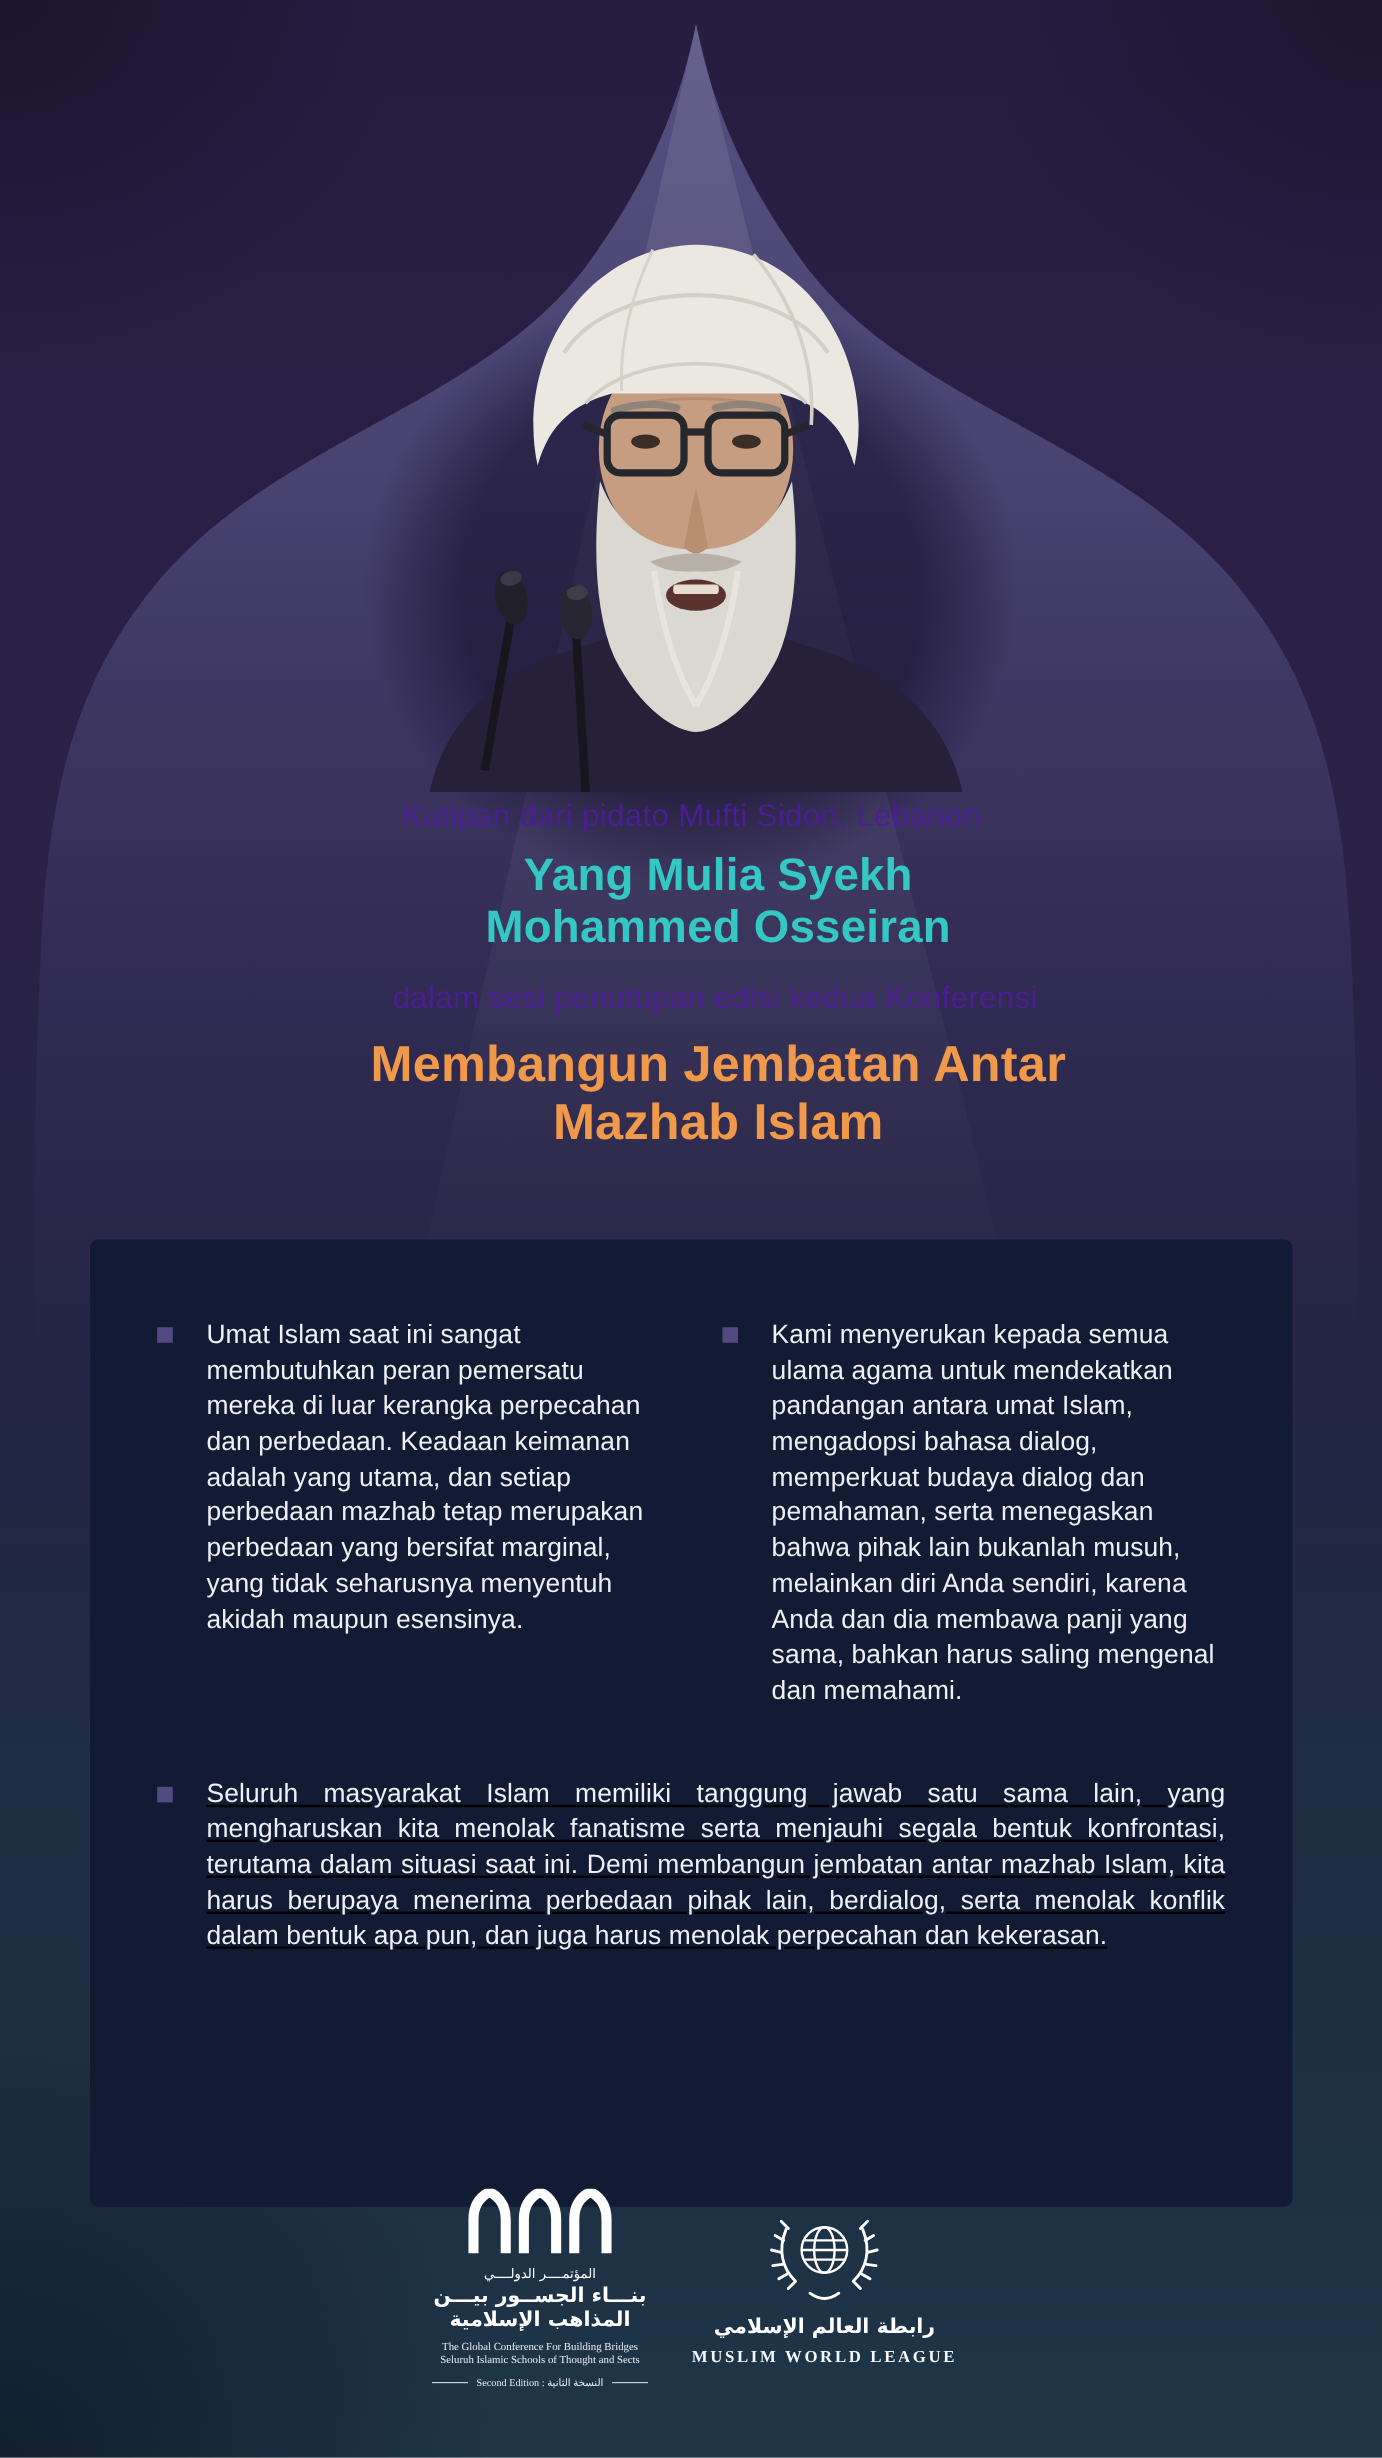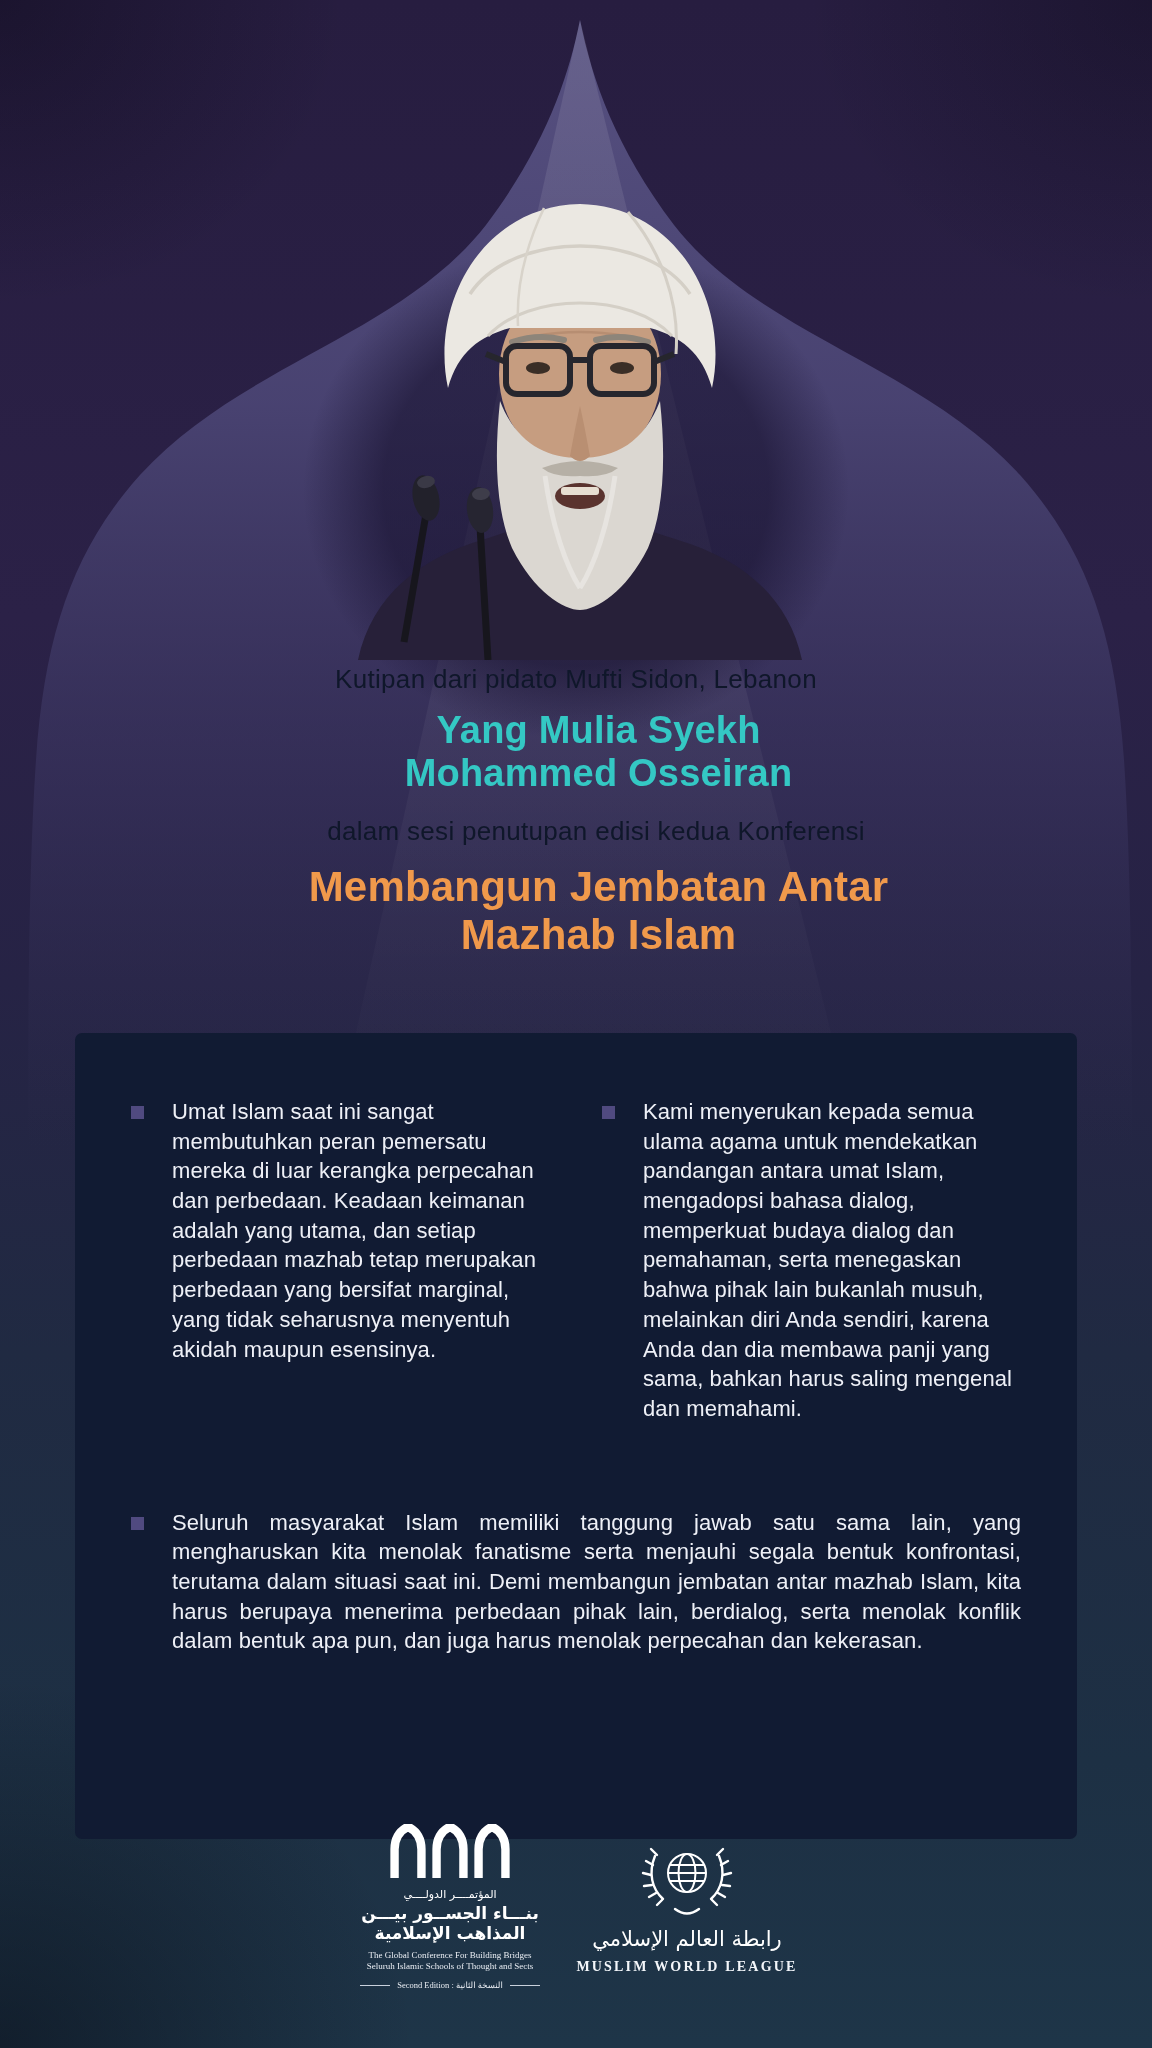--- a/index.html
+++ b/index.html
@@ -13,52 +13,52 @@
       radial-gradient(ellipse 60% 30% at 0% 100%, rgba(8,12,22,.55), transparent 60%),
       radial-gradient(ellipse 50% 25% at 0% 0%, rgba(5,4,14,.35), transparent 60%),
       radial-gradient(ellipse 50% 25% at 100% 0%, rgba(5,4,14,.30), transparent 60%);
     z-index:3;}
   .arch-layer{position:absolute;top:0;left:0;z-index:1;}
   .photo-backdrop{position:absolute;top:170px;left:226px;width:700px;height:640px;z-index:2;
     background:radial-gradient(closest-side, rgba(18,12,40,.55) 55%, rgba(18,12,40,0) 78%);}
   .portrait{position:absolute;top:196px;left:330px;z-index:4;}
 
   .headline-block{position:absolute;top:664px;left:0;right:0;text-align:center;z-index:5;}
-  .intro-line,.session-line{font-size:26px;color:#0f172a;font-weight:400;letter-spacing:.3px;margin:0 0 14px;}
+  .intro-line,.session-line{font-size:26px;color:#4c1d95;font-weight:400;letter-spacing:.3px;margin:0 0 14px;}
   .session-line{margin:0 0 16px;padding-left:40px;}
   .speaker-name{font-size:38px;font-weight:700;color:#34c8c4;line-height:1.14;margin:0 0 20px;letter-spacing:.2px;}
   .conference-title{font-size:42px;font-weight:700;color:#f0994b;line-height:1.16;margin:0;letter-spacing:.2px;}
   .speaker-name span,.conference-title span{display:block;padding-left:45px;}
 
   .quote-card{position:absolute;left:75px;top:1033px;width:1002px;height:806px;z-index:5;
     background:#111b33;border-radius:7px;box-sizing:border-box;padding:64px 56px 0 56px;}
   .bullet-columns{display:flex;gap:52px;}
   .bullet-col{flex:1;min-width:0;}
   .bullet{display:flex;align-items:flex-start;}
   .bullet-marker{flex:0 0 13px;width:13px;height:13px;background:#504a80;margin-top:9px;margin-right:28px;}
   .bullet-text{font-size:22px;line-height:1.35;color:#eef0f7;letter-spacing:.1px;}
-  .bullet-bottom{margin-top:84px;}
+  .bullet-bottom{margin-top:56px;text-decoration:underline;}
   .bullet-bottom .bullet-text{text-align:justify;}
 
   .footer-logos{position:absolute;top:1824px;left:0;right:0;z-index:5;
     display:flex;justify-content:center;align-items:center;gap:22px;}
   .conf-logo{width:200px;text-align:center;color:#fff;}
   .conf-logo .arches{display:block;margin:0 auto 10px;}
   .ar{font-family:"DejaVu Sans",sans-serif;direction:rtl;color:#fff;}
   .conf-ar-1{font-size:11px;letter-spacing:.5px;margin-bottom:2px;}
   .conf-ar-2{font-size:17px;font-weight:700;line-height:1.2;}
   .conf-ar-3{font-size:17px;font-weight:700;line-height:1.2;margin-bottom:6px;}
   .conf-en{font-family:"Liberation Serif",serif;font-size:9px;line-height:1.3;color:#e9edf3;}
   .conf-edition{display:flex;align-items:center;justify-content:center;gap:7px;margin-top:7px;}
   .conf-edition .dash{display:inline-block;width:30px;height:1px;background:#c9d1dd;}
   .conf-edition .ed-text{font-family:"Liberation Serif",serif;font-size:8.5px;color:#e9edf3;white-space:nowrap;}
 
   .mwl-logo{width:230px;text-align:center;color:#fff;}
   .mwl-emblem{display:block;margin:0 auto 4px;}
-  .mwl-ar{font-size:21px;font-weight:400;margin-bottom:8px;}
+  .mwl-ar{font-size:17px;font-weight:700;margin-bottom:8px;}
   .mwl-en{font-family:"Liberation Serif",serif;font-size:14px;font-weight:700;letter-spacing:2.2px;color:#f3f6fa;}
 </style>
 </head>
 <body>
 
 <svg class="arch-layer" width="1152" height="1150" viewBox="0 0 1152 1150">
   <defs>
     <linearGradient id="archGrad" x1="0" y1="0" x2="0" y2="1150" gradientUnits="userSpaceOnUse">
       <stop offset="0" stop-color="#575181" stop-opacity="1"></stop>
       <stop offset="0.35" stop-color="#4a4473" stop-opacity="0.95"></stop>

